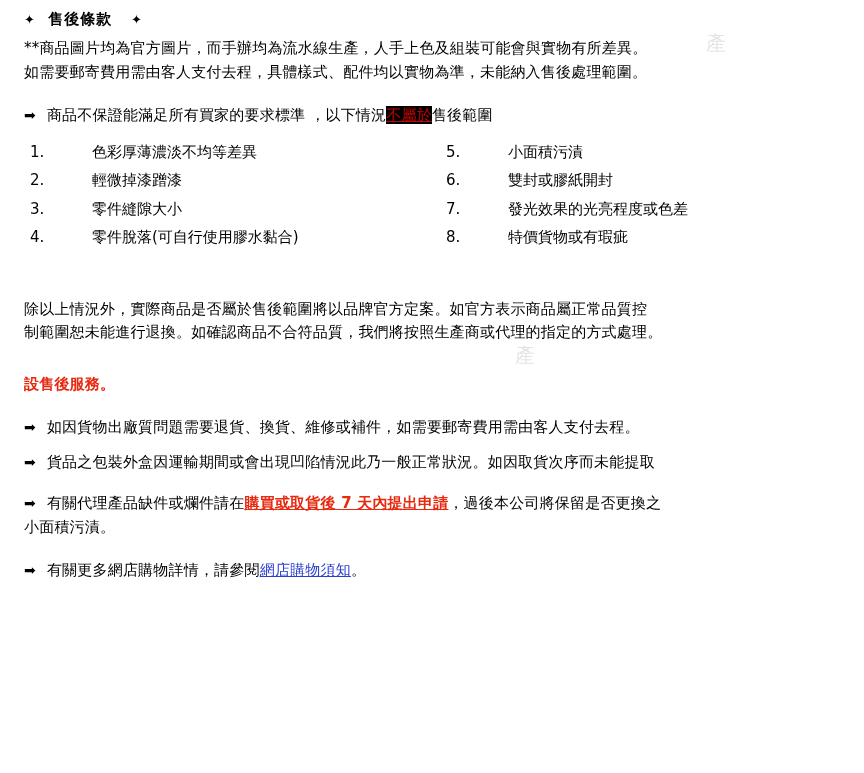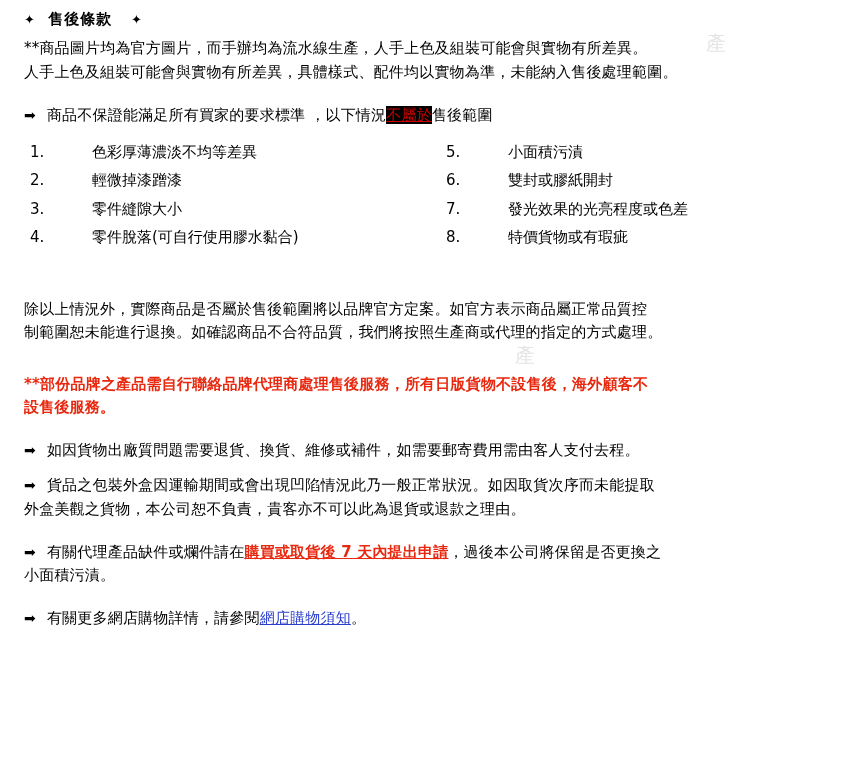--- a/index.html
+++ b/index.html
@@ -103,21 +103,21 @@
 
 <div class="page relwrap">
 
   <div class="title-line">
     <span class="diamond">✦</span>
     &nbsp;<span>售後條款</span>&nbsp;&nbsp;
     <span class="diamond">✦</span>
   </div>
 
   <p class="para tight">**商品圖片均為官方圖片，而手辦均為流水線生產，人手上色及組裝可能會與實物有所差異。</p>
-  <p class="para">人手上色及組裝可能會與實物有所差異，具體樣式、配件均以實物為準，未能納入售後處理範圍。</p>
+  <p class="para">如需要郵寄費用需由客人支付去程，具體樣式、配件均以實物為準，未能納入售後處理範圍。</p>
 
   <div class="spacer-md"></div>
 
   <p class="para">
     <span class="arrow">➡</span>
     <span>商品不保證能滿足所有買家的要求標準 ，以下情況</span><span class="hl-yellow">不屬於</span><span>售後範圍</span>
   </p>
 
   <div class="list-wrap">
 
@@ -168,38 +168,34 @@
   </div>
 
   <div class="spacer-lg"></div>
   <div class="spacer-md"></div>
 
   <p class="para tight">除以上情況外，實際商品是否屬於售後範圍將以品牌官方定案。如官方表示商品屬正常品質控</p>
   <p class="para">制範圍恕未能進行退換。如確認商品不合符品質，我們將按照生產商或代理的指定的方式處理。</p>
 
   <div class="spacer-lg"></div>
 
-  <p class="para tight red-bold">**部份品牌之產品需自行聯絡品牌代理商處理售後服務，所有日版貨物不設售後，海外顧客不</p>
   <p class="para red-bold">設售後服務。</p>
 
   <div class="spacer-md"></div>
 
   <p class="para">
     <span class="arrow">➡</span>
     <span>如因貨物出廠質問題需要退貨、換貨、維修或補件，如需要郵寄費用需由客人支付去程。</span>
   </p>
 
   <div class="spacer-sm"></div>
 
   <p class="para tight">
     <span class="arrow">➡</span>
     <span>貨品之包裝外盒因運輸期間或會出現凹陷情況此乃一般正常狀況。如因取貨次序而未能提取</span>
-  </p>
-  <p class="para">
-    <span>外盒美觀之貨物，本公司恕不負責，貴客亦不可以此為退貨或退款之理由。</span>
   </p>
 
   <div class="spacer-md"></div>
 
   <p class="para tight">
     <span class="arrow">➡</span>
     <span>有關代理產品缺件或爛件請在</span><span class="red-underline">購買或取貨後 7 天內提出申請</span><span>，過後本公司將保留是否更換之</span>
   </p>
   <p class="para">
     <span>小面積污漬。</span>

